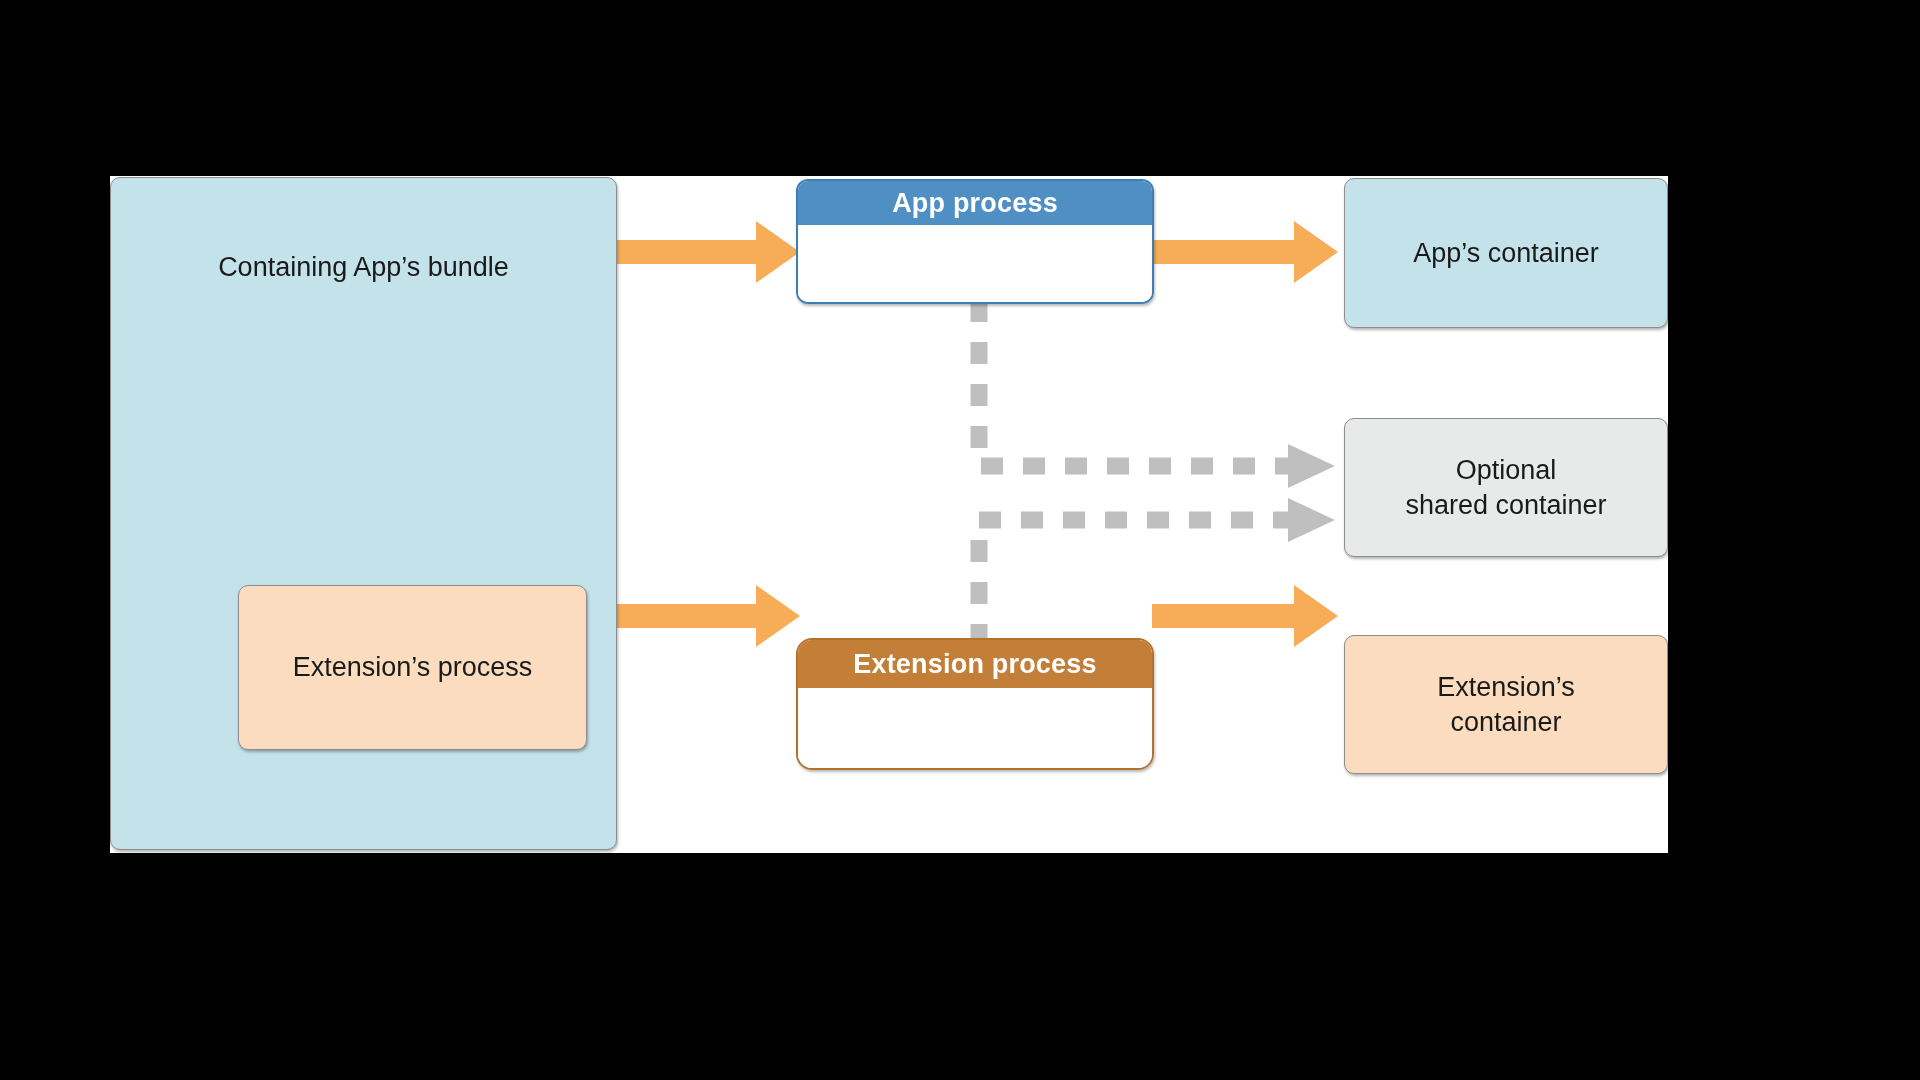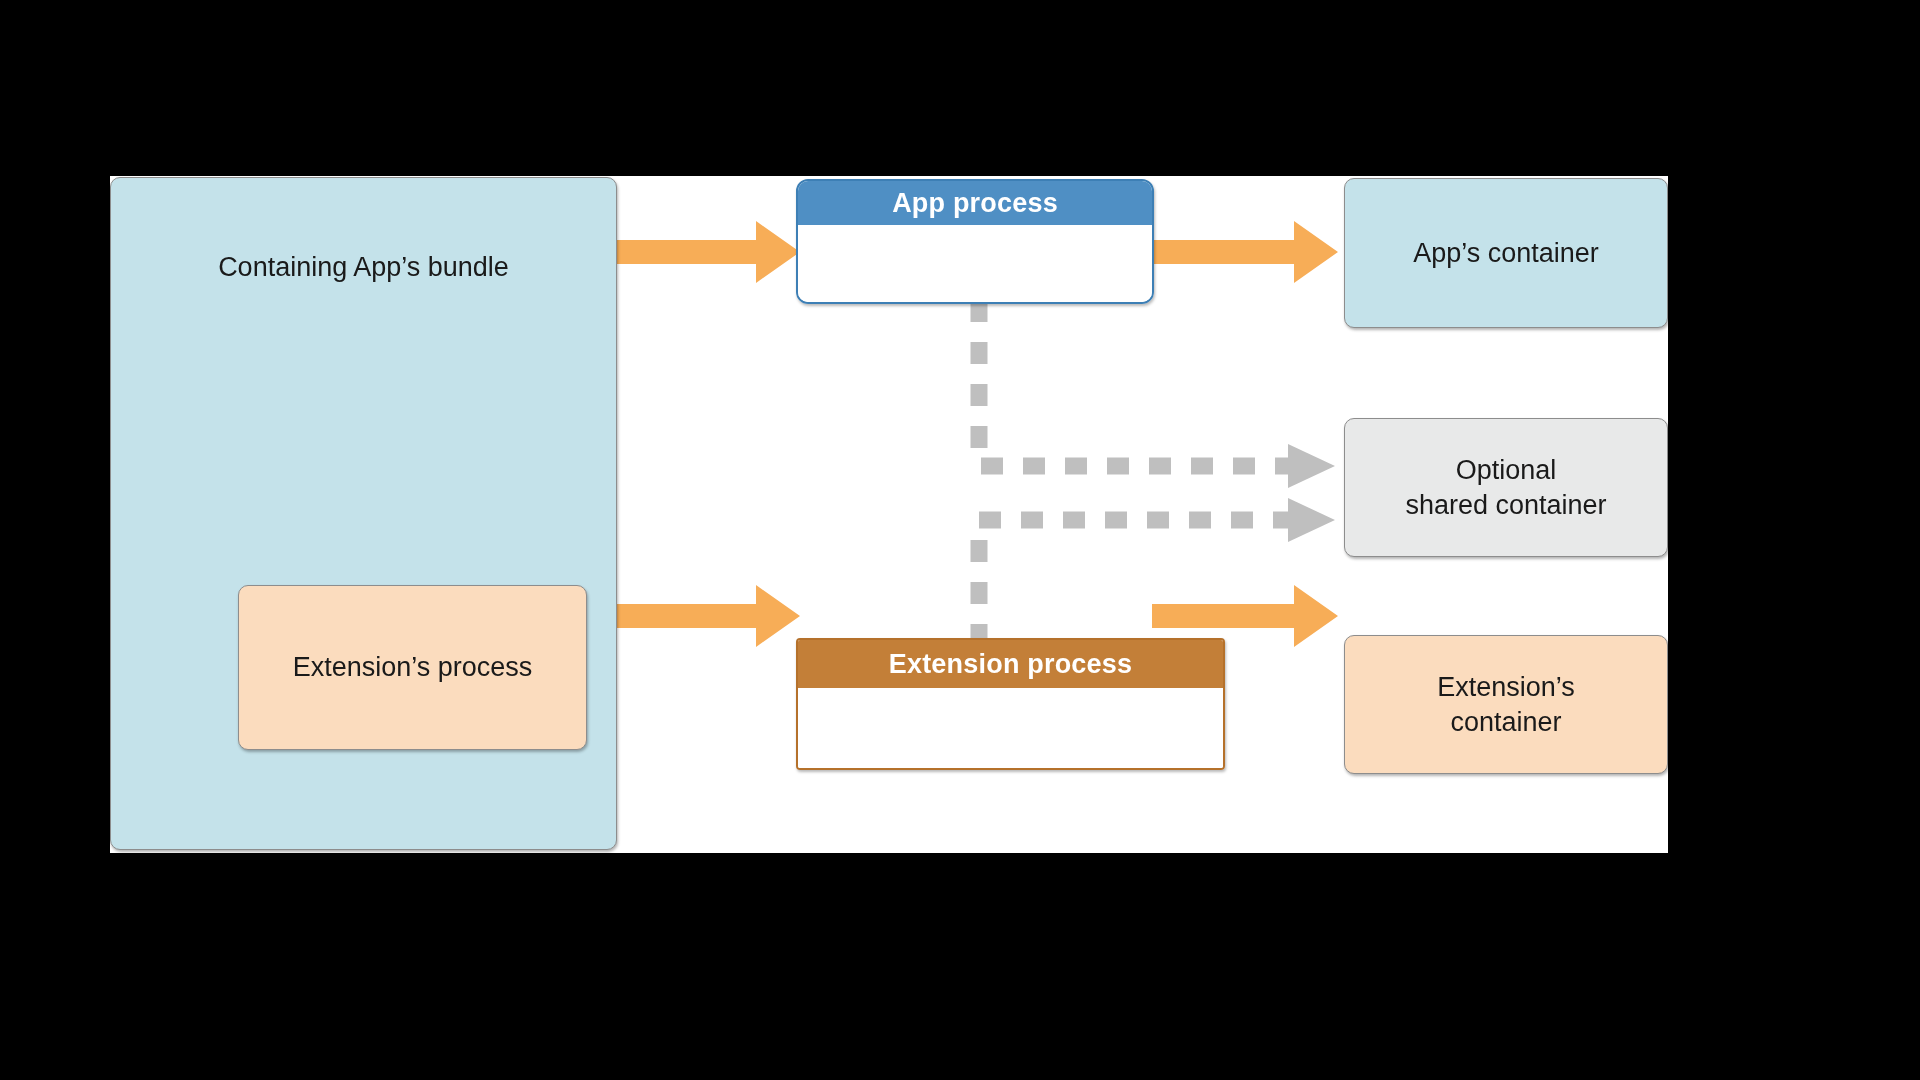--- a/index.html
+++ b/index.html
@@ -99,24 +99,24 @@
     height: 125px;
     border: 2px solid #3d7fb5;
     border-radius: 12px;
   }
   .app-process .phead { background: #4f8fc4; }
   .app-process .pbody { height: 77px; }
 
   .ext-process {
     left: 686px;
     top: 462px;
-    width: 429px;
+    width: 358px;
     height: 132px;
     border: 2px solid #b5712b;
-    border-radius: 4px;
+    border-radius: 16px;
   }
   .ext-process .phead { background: #c37f38; height: 48px; }
   .ext-process .pbody { height: 82px; }
 
   
   .app-container {
     left: 1234px;
     top: 2px;
     width: 324px;
     height: 150px;

